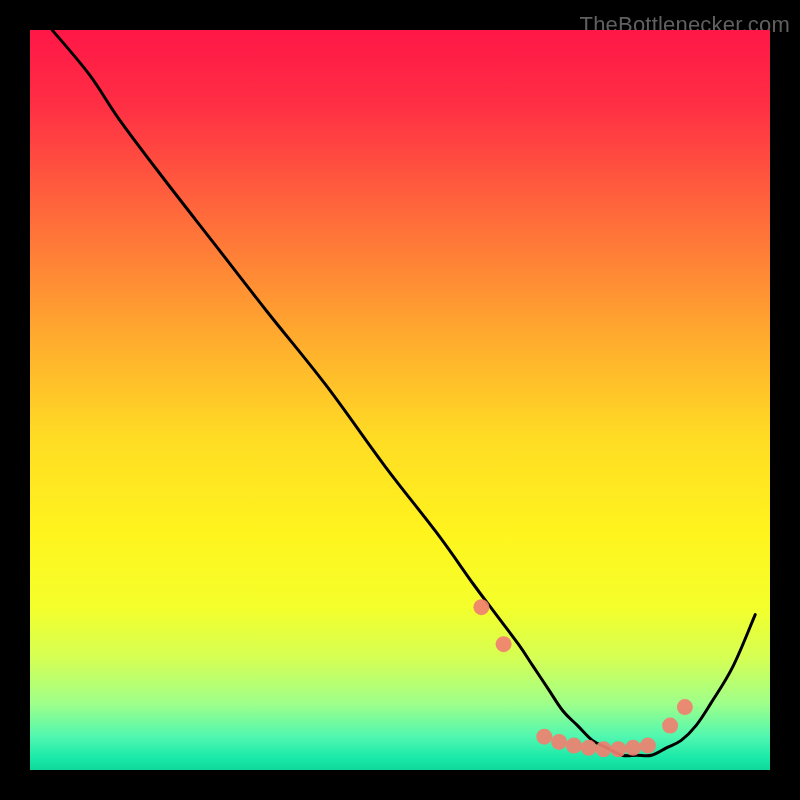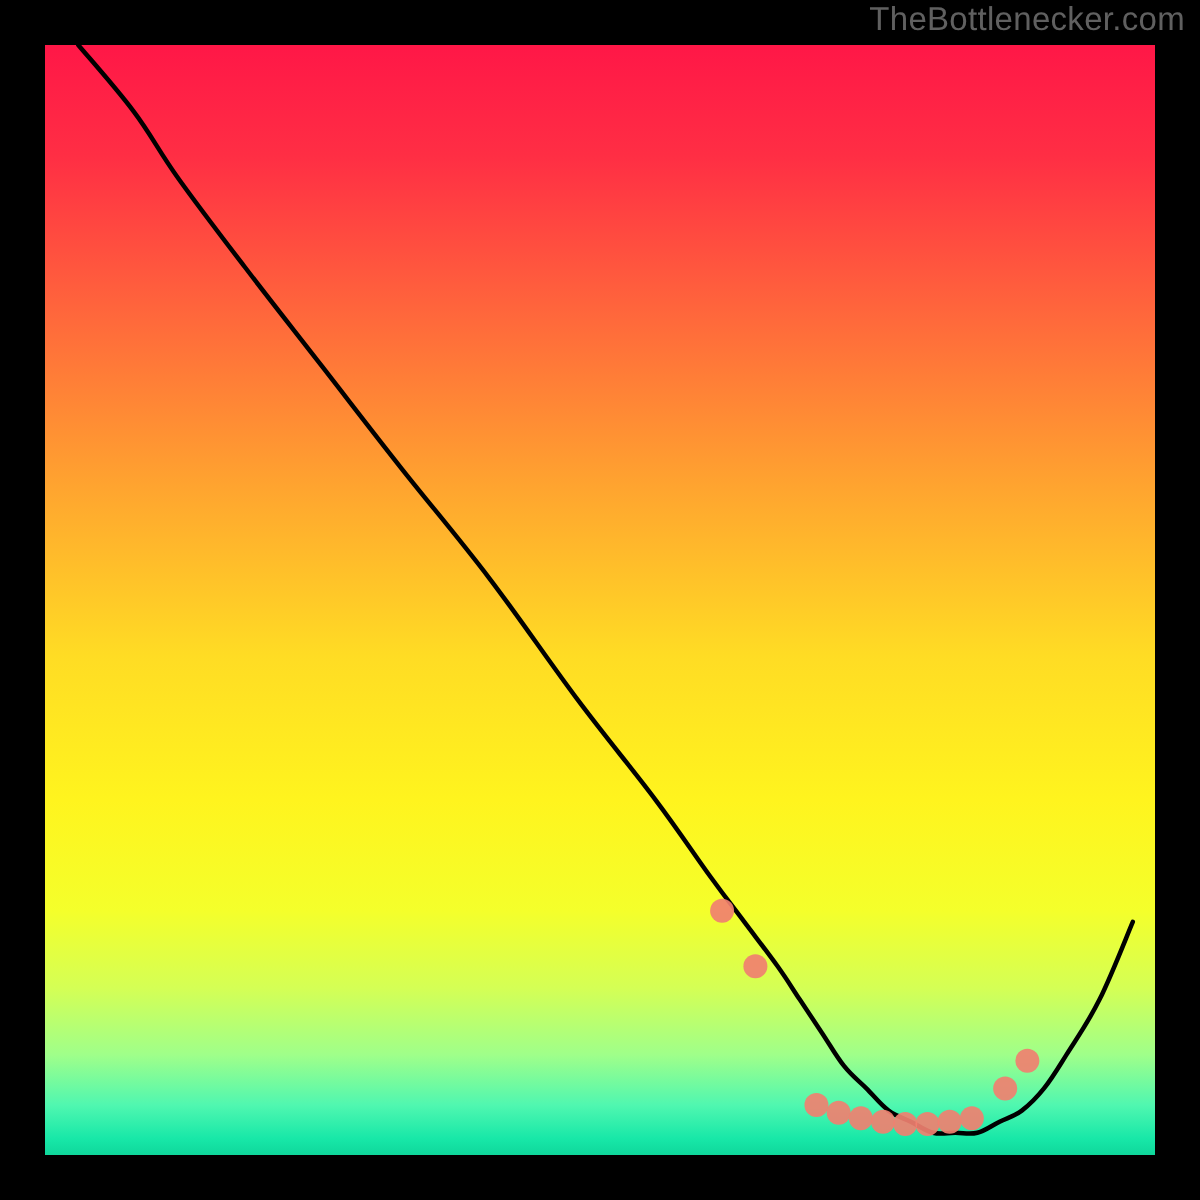--- a/index.html
+++ b/index.html
@@ -5,21 +5,21 @@
   * { margin: 0; padding: 0; box-sizing: border-box; }
   html, body { width: 800px; height: 800px; background: #000; overflow: hidden; }
   .wrap {
     position: relative;
     width: 800px;
     height: 800px;
     background: #000;
   }
   .watermark {
     position: absolute;
-    top: 0;
+    top: 12px;
     right: 10px;
     font-family: Arial, Helvetica, sans-serif;
     font-size: 22px;
     color: #606060;
     font-weight: 500;
     letter-spacing: 0.2px;
   }
   .plot {
     position: absolute;
     

